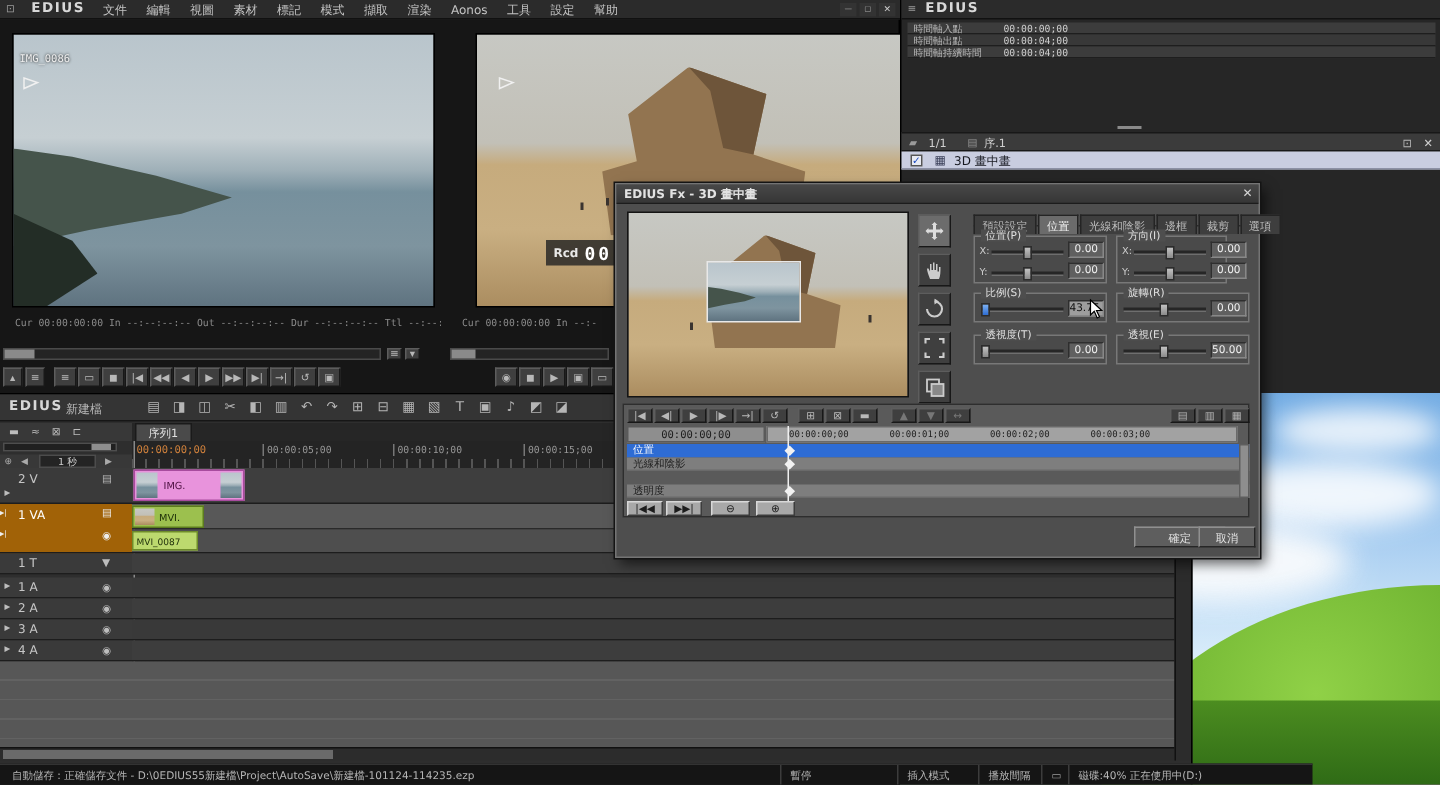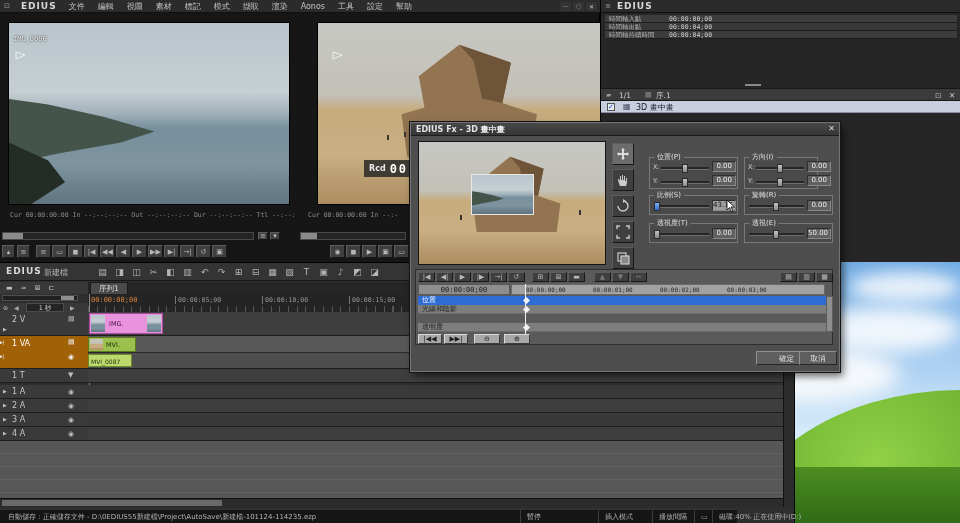--- a/index.html
+++ b/index.html
@@ -314,21 +314,21 @@
   <div class="abs" style="left:0;top:178px;width:783px;height:57px;background:repeating-linear-gradient(180deg,#575757 0 12px,#626262 12px 13px);"></div>
 
   <div class="abs" style="left:0;top:235px;width:783px;height:9px;background:#2c2c2c;border-top:1px solid #111;">
     <div class="abs" style="left:2px;top:1px;width:220px;height:6px;background:#6a6a6a;"></div>
   </div>
 
   <div class="abs" style="left:783px;top:31px;width:11px;height:213px;background:#2c2c2c;border-left:1px solid #111;">
     <div class="abs" style="left:2px;top:2px;width:7px;height:64px;background:#6a6a6a;"></div>
   </div>
 
-  <div class="abs" style="left:0;top:246px;width:737px;height:15px;background:#151515;border-top:1px solid #333;">
+  <div class="abs" style="left:0;top:246px;width:875px;height:15px;background:#151515;border-top:1px solid #333;">
     <span class="abs" style="left:8px;top:0;font-size:7px;line-height:15px;color:#b5b5b5;white-space:nowrap;">自動儲存 : 正確儲存文件 - D:\0EDIUS55新建檔\Project\AutoSave\新建檔-101124-114235.ezp</span>
     <span class="seg" style="left:520px;width:62px;">暫停</span>
     <span class="seg" style="left:598px;width:52px;">插入模式</span>
     <span class="seg" style="left:652px;width:40px;">播放間隔</span>
     <span class="seg" style="left:694px;width:17px;color:#9a9a9a;">▭</span>
     <span class="seg" style="left:712px;width:82px;white-space:nowrap;">磁碟:40% 正在使用中(D:)</span>
   </div>
 </div>
 
 <div class="abs" style="left:410px;top:122px;width:430px;height:250px;background:#4e4e4e;border:1px solid #747474;outline:1px solid #141414;box-shadow:3px 4px 8px rgba(0,0,0,.6);z-index:10;">
@@ -369,20 +369,23 @@
         <path d="M1 4 V1 H4 M10 1 H13 V4 M13 10 V13 H10 M4 13 H1 V10" fill="none" stroke="#ccc" stroke-width="1.4"></path>
       </svg>
   </div>
   <div class="btn abs" style="left:201px;top:124px;width:22px;height:22px;">
     <svg width="14" height="14" viewBox="0 0 14 14">
         <rect x="2" y="2" width="8" height="8" fill="none" stroke="#ccc" stroke-width="1.2"></rect>
         <rect x="5" y="5" width="8" height="8" fill="#888" stroke="#ccc" stroke-width="1.2"></rect>
       </svg>
   </div>
 
+  <div class="abs" style="left:238px;top:15px;width:188px;height:13px;border-bottom:1px solid #2a2a2a;white-space:nowrap;">
+    <span class="dlg-tab">預設設定</span><span class="dlg-tab active">位置</span><span class="dlg-tab">光線和陰影</span><span class="dlg-tab">邊框</span><span class="dlg-tab">裁剪</span><span class="dlg-tab">選項</span>
+  </div>
 
   <div class="grp" style="left:238px;top:34px;width:89px;height:32px;">
     <span class="grp-label">位置(P)</span>
     <span class="abs" style="left:3px;top:5px;font-size:6.5px;color:#ccc;">X:</span>
     <div class="sl-track" style="left:11px;top:9px;width:48px;">
         <div class="sl-thumb" style="left:21px;"></div>
       </div>
     <div class="val" style="left:62px;top:3px;width:24px;">0.00</div>
     <span class="abs" style="left:3px;top:19px;font-size:6.5px;color:#ccc;">Y:</span>
     <div class="sl-track" style="left:11px;top:23px;width:48px;">

